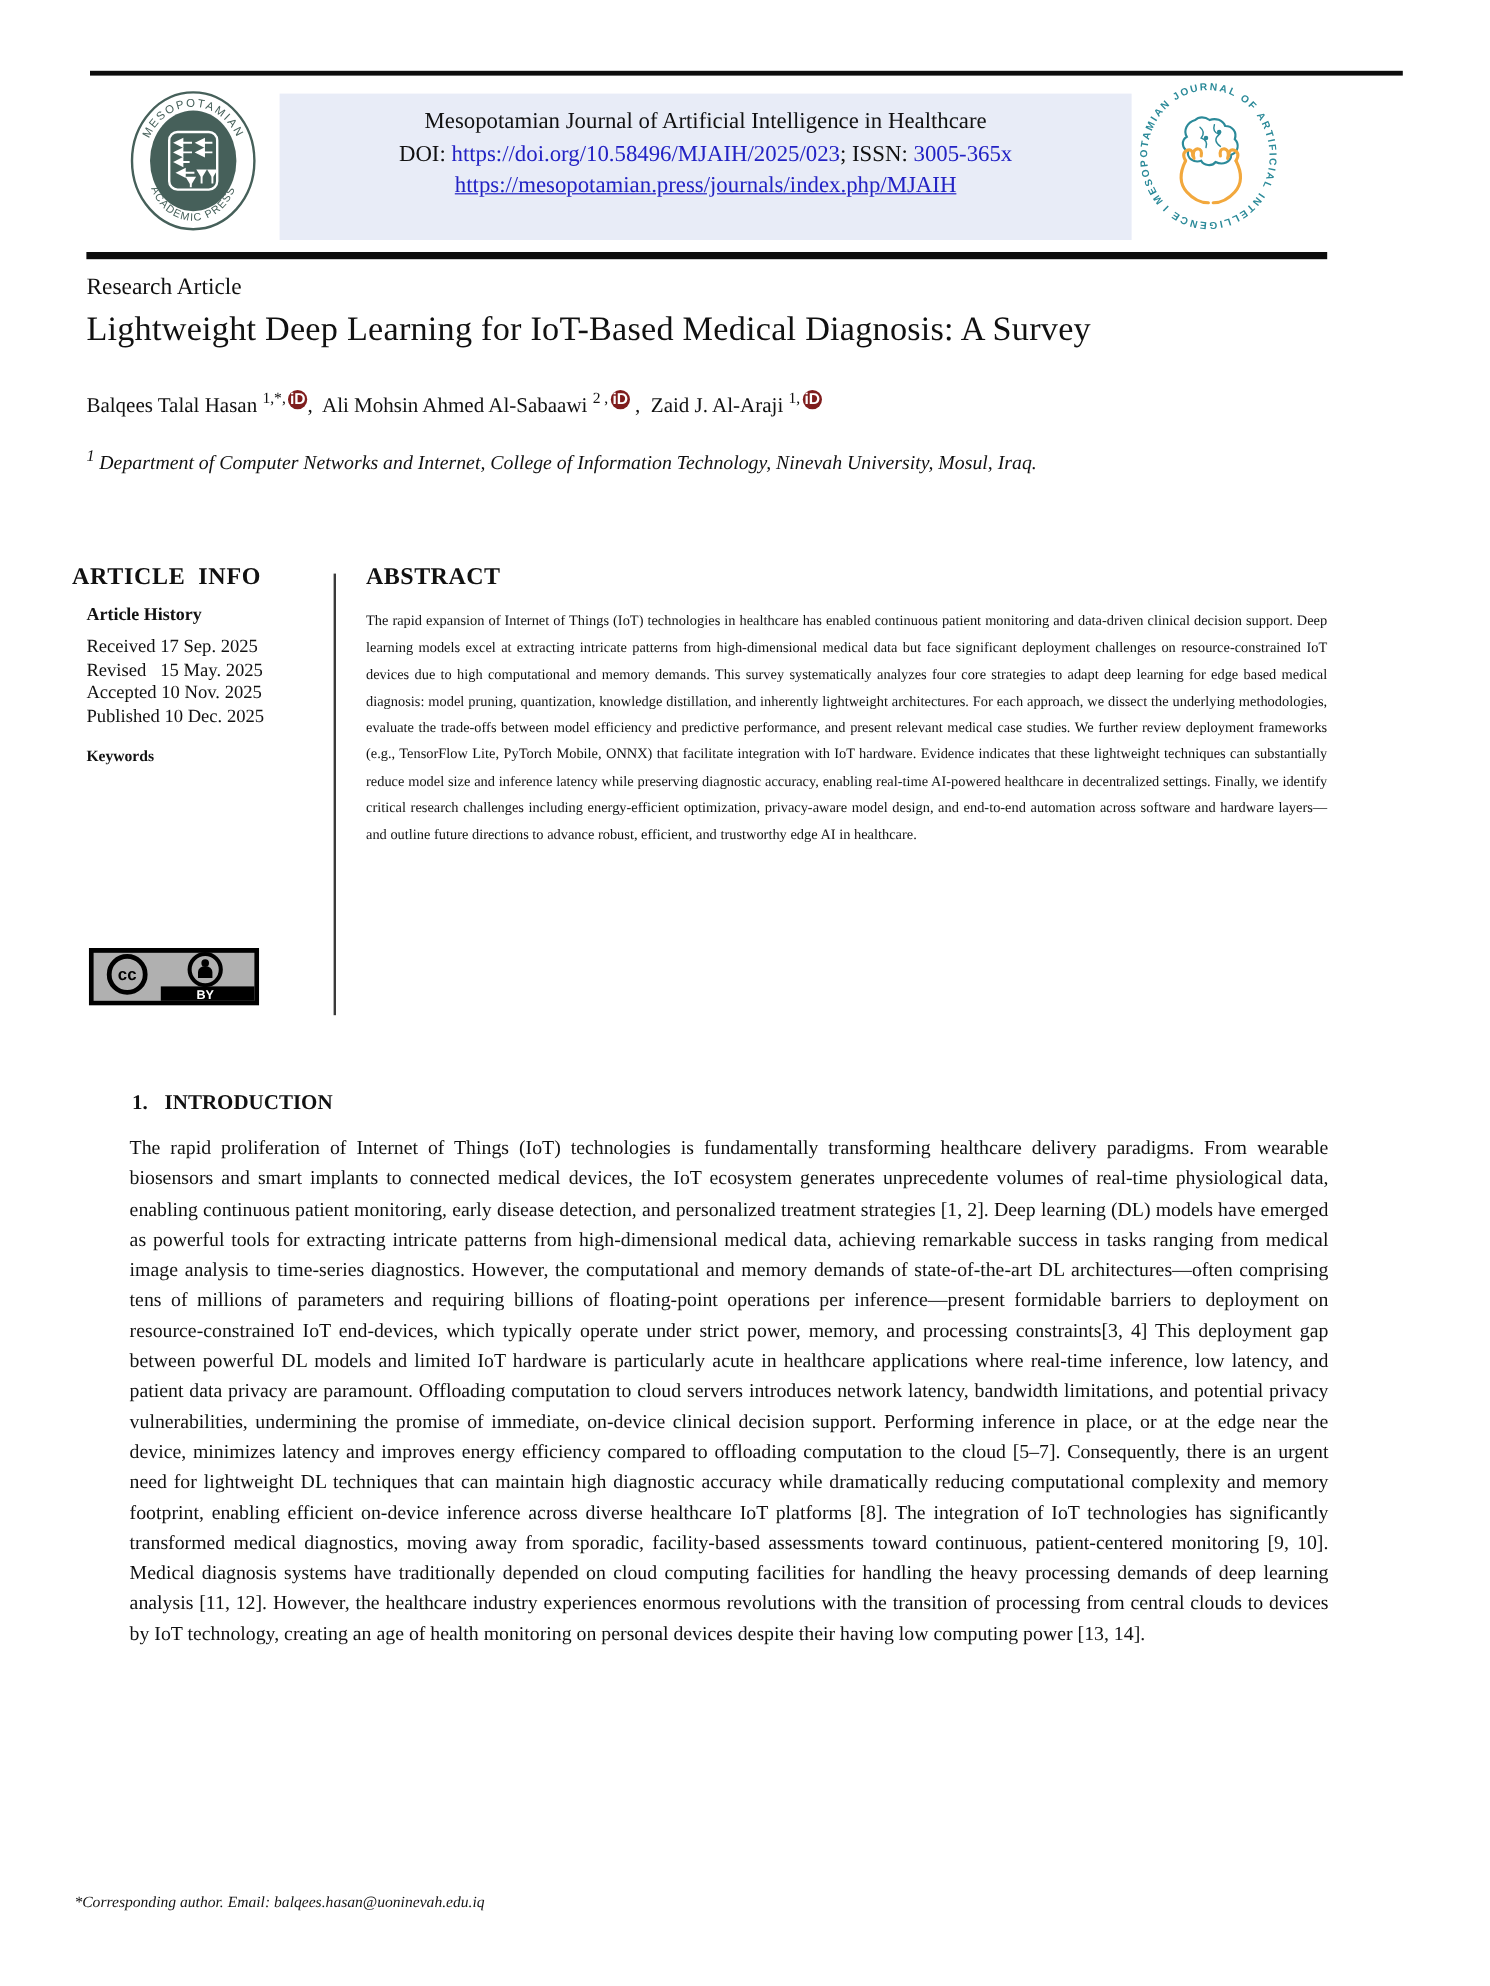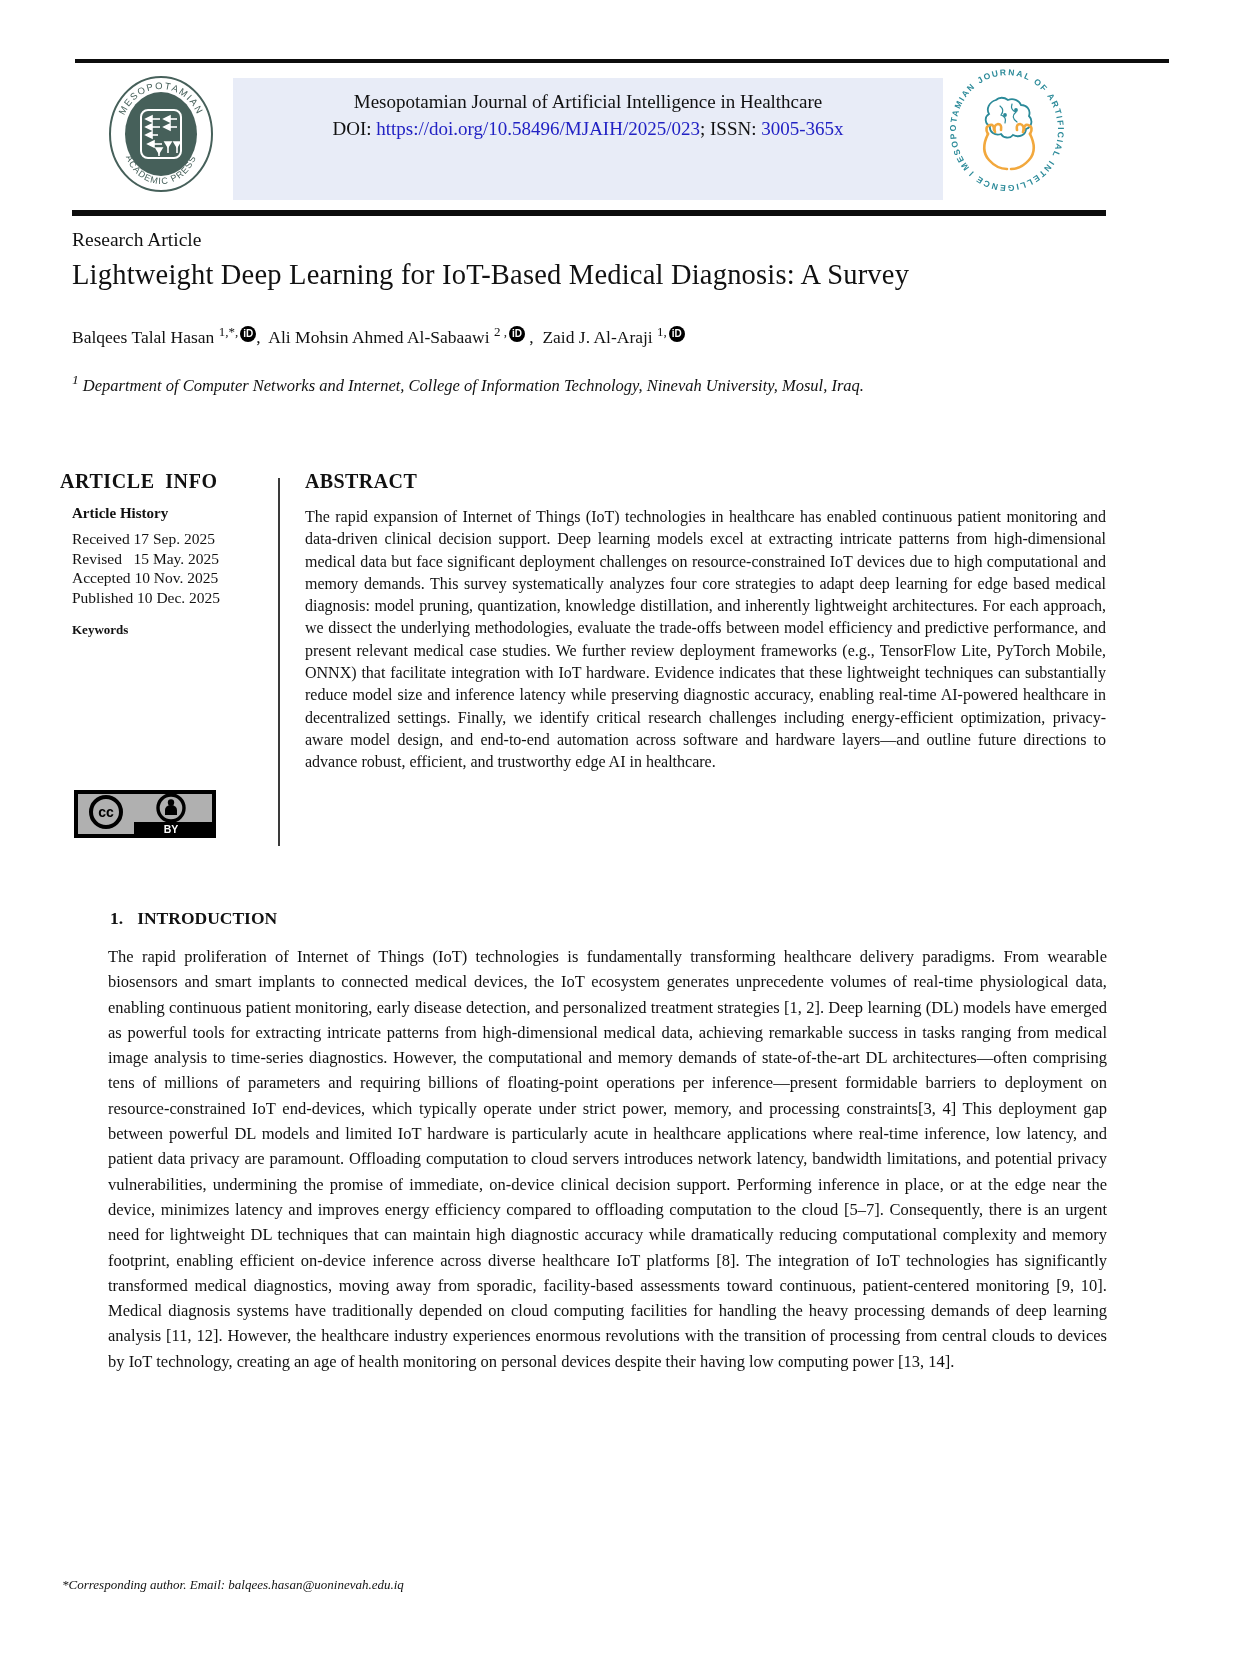--- a/index.html
+++ b/index.html
@@ -17,41 +17,41 @@
   .press-logo{left:108px;top:74px;}
   .journal-logo{left:948px;top:68px;}
   .mid-rule{left:72px;top:210px;width:1034px;height:6px;}
 
   .research-article{left:72px;top:229px;font-size:19.5px;}
   .paper-title{left:72px;top:259px;font-size:28.5px;letter-spacing:0.2px;}
 
   .authors{left:72px;top:324px;font-size:17.5px;}
   .authors sup{font-size:13px;}
   .author-sep{white-space:pre;}
-  .orcid{display:inline-block;width:16px;height:16px;border-radius:50%;background:#000000;
-         color:#fff;font-size:10px;font-weight:bold;text-align:center;line-height:16px;
+  .orcid{display:inline-block;width:16px;height:16px;border-radius:50%;background:#7f1d1d;
+         color:#fff;font-size:13px;font-weight:bold;text-align:center;line-height:16px;
          vertical-align:6px;font-family:"Liberation Sans",sans-serif;margin-left:2px;}
 
   .affiliations{left:72px;top:372px;font-size:16.5px;}
   .affil{margin-bottom:13px;}
   .affil .affil-text{font-style:italic;}
   .affil sup{font-size:13.5px;font-style:italic;margin-right:4px;}
 
   .info-heading{left:60px;top:470px;font-size:20px;font-weight:bold;letter-spacing:0.6px;word-spacing:5px;}
   .abstract-heading{left:305px;top:470px;font-size:20px;font-weight:bold;letter-spacing:0.4px;}
   .vdivider{left:278px;top:478px;width:2px;height:368px;background:#3a3a3a;}
 
   .history-heading{left:72px;top:505px;font-size:15px;font-weight:bold;}
   .history{left:72px;top:529px;font-size:15.5px;line-height:19.5px;}
   .history div{white-space:pre;}
   .keywords-heading{left:72px;top:622px;font-size:13px;font-weight:bold;}
   .keywords{left:72px;top:645px;font-size:15px;line-height:18.6px;}
   .cc-badge{left:74px;top:790px;}
 
-  .abstract-text{left:305px;top:506px;width:801px;font-size:16px;line-height:22.3px;text-align:justify;}
+  .abstract-text{left:305px;top:506px;width:801px;font-size:12px;line-height:22.3px;text-align:justify;}
 
   .intro-heading{left:110px;top:908px;font-size:17.5px;font-weight:bold;}
   .intro-heading .sec-label{margin-left:14px;}
   .intro-text{left:108px;top:944px;width:999px;font-size:16.5px;line-height:25.3px;text-align:justify;}
 
   .footnote{left:62px;top:1577px;font-size:13px;font-style:italic;}
 </style>
 </head>
 <body>
 
@@ -92,20 +92,23 @@
         <line x1="69" y1="73" x2="69" y2="79"></line>
       <polygon points="48,74 54,74 51,79"></polygon>
         <line x1="51" y1="79" x2="51" y2="82"></line>
     </g>
   </svg>
 
   <div class="abs header-box">
     <div>Mesopotamian Journal of Artificial Intelligence in Healthcare</div>
     <div>
       <span>DOI: </span><a href="#" class="blue">https://doi.org/10.58496/MJAIH/2025/023</a><span>; ISSN: </span><a href="#" class="blue">3005-365x</a>
+    </div>
+    <div>
+      <a href="#" class="blue u">https://mesopotamian.press/journals/index.php/MJAIH</a>
     </div>
   </div>
 
   <svg class="abs journal-logo" width="122" height="130" viewBox="0 0 122 130">
     <ellipse cx="61" cy="65" rx="58" ry="62" fill="#ffffff"></ellipse>
     <defs>
       <path id="jl-circ" d="M 21.5,99.5 A 51,55 0 1 1 22.2,100.3"></path>
     </defs>
     <text font-size="8.5" font-weight="bold" font-family="Liberation Sans, sans-serif" fill="#2b8a99" letter-spacing="1.7">
       <textPath href="#jl-circ">MESOPOTAMIAN JOURNAL OF ARTIFICIAL INTELLIGENCE IN HEALTHCARE</textPath>

